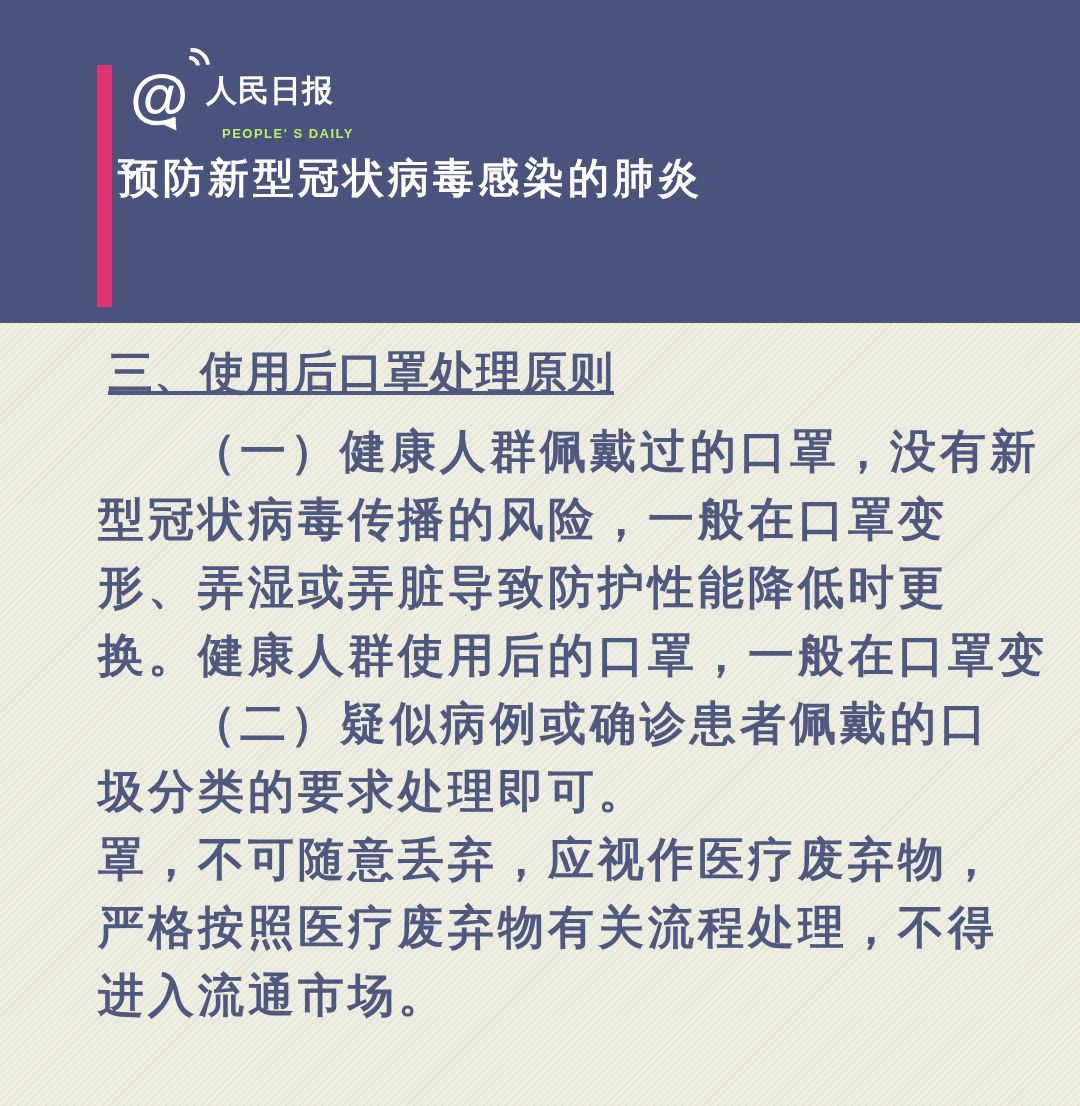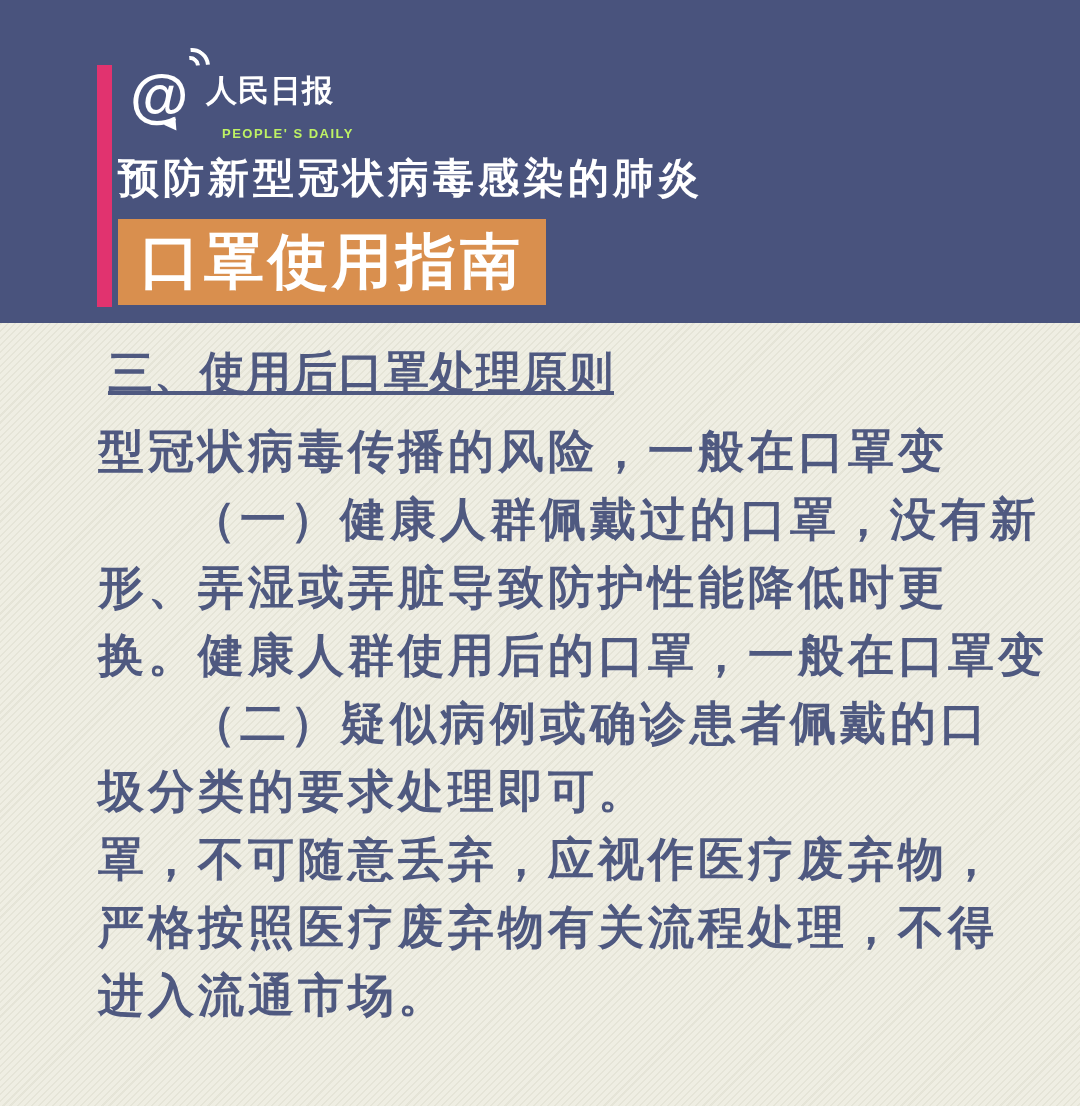--- a/index.html
+++ b/index.html
@@ -170,31 +170,28 @@
         <span class="at-tail"></span>
       </div>
       <div class="logo-text">
         <div class="logo-cn">人民日报</div>
         <div class="logo-en">PEOPLE' S DAILY</div>
       </div>
     </div>
 
     <div class="main-title">预防新型冠状病毒感染的肺炎</div>
 
-    <div class="subtitle-box">
-      <span class="subtitle-text">口罩使用指南</span>
-    </div>
   </div>
 
   <div class="content">
     <div class="section-title">三、使用后口罩处理原则</div>
 
     <div class="body-lines">
+      <div class="body-line indent">（一）健康人群佩戴过的口罩，没有新</div>
       <div class="body-line">型冠状病毒传播的风险，一般在口罩变</div>
-      <div class="body-line indent">（一）健康人群佩戴过的口罩，没有新</div>
       <div class="body-line">形、弄湿或弄脏导致防护性能降低时更</div>
       <div class="body-line">换。健康人群使用后的口罩，一般在口罩变</div>
       <div class="body-line indent">（二）疑似病例或确诊患者佩戴的口</div>
       <div class="body-line">圾分类的要求处理即可。</div>
       <div class="body-line">罩，不可随意丢弃，应视作医疗废弃物，</div>
       <div class="body-line">严格按照医疗废弃物有关流程处理，不得</div>
       <div class="body-line">进入流通市场。</div>
     </div>
   </div>
 

